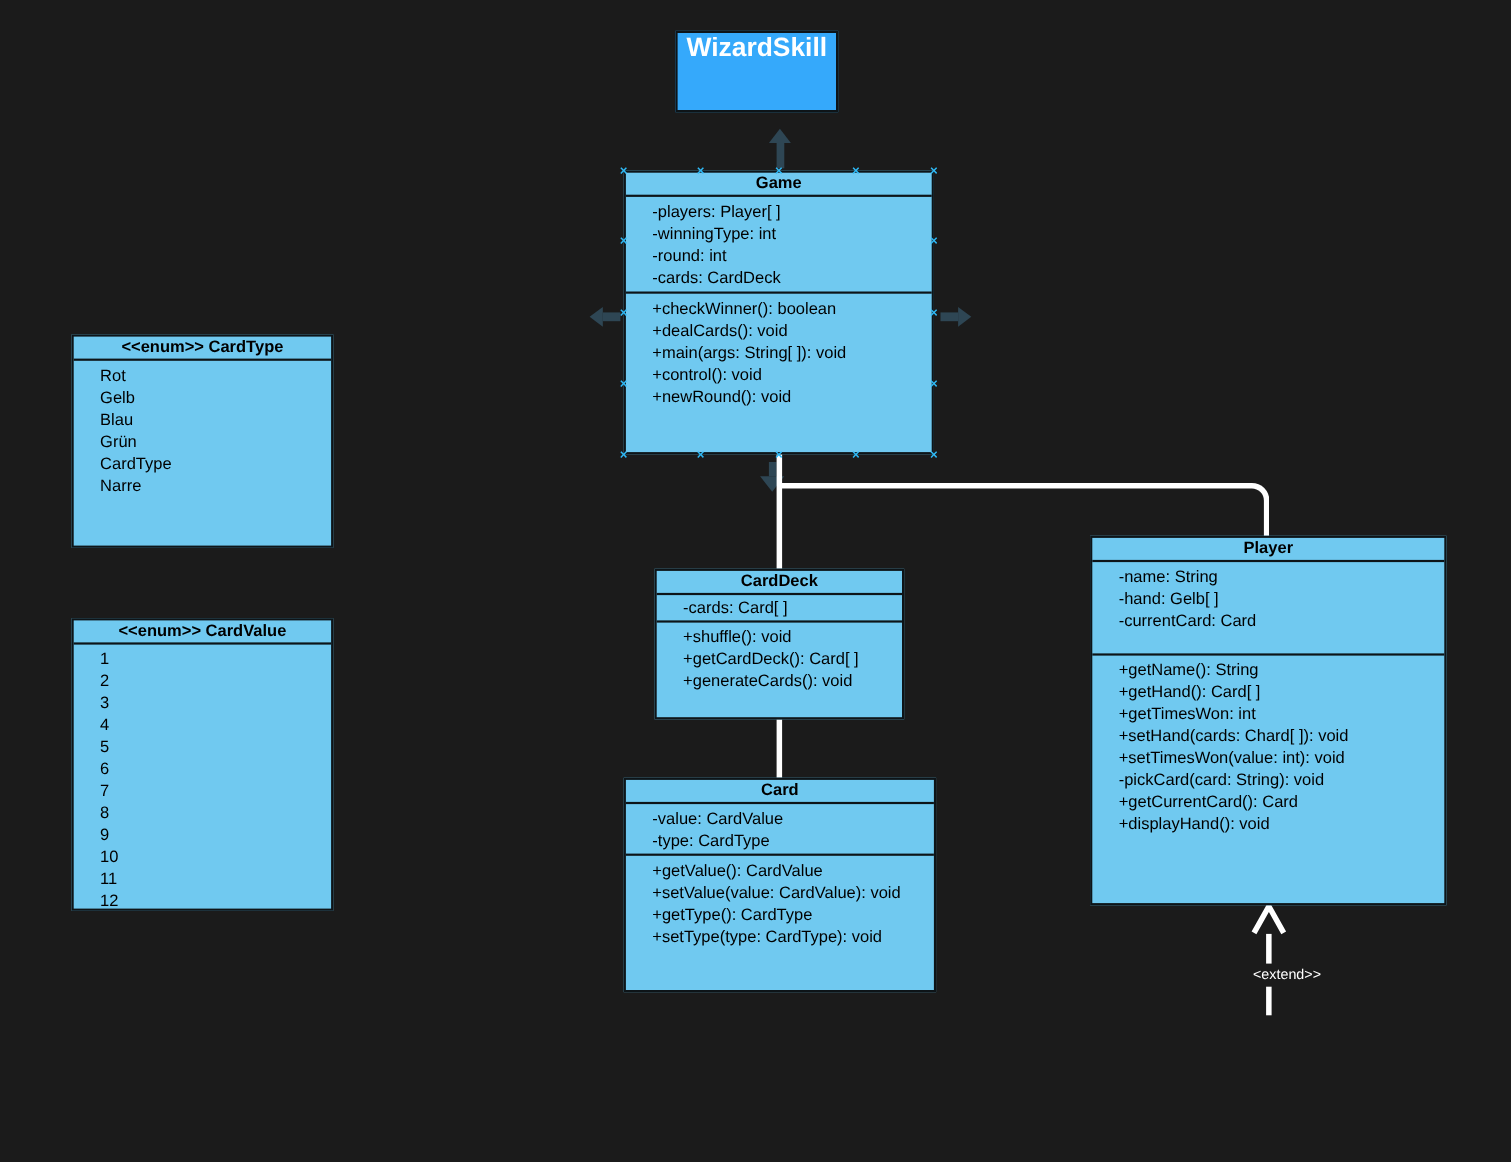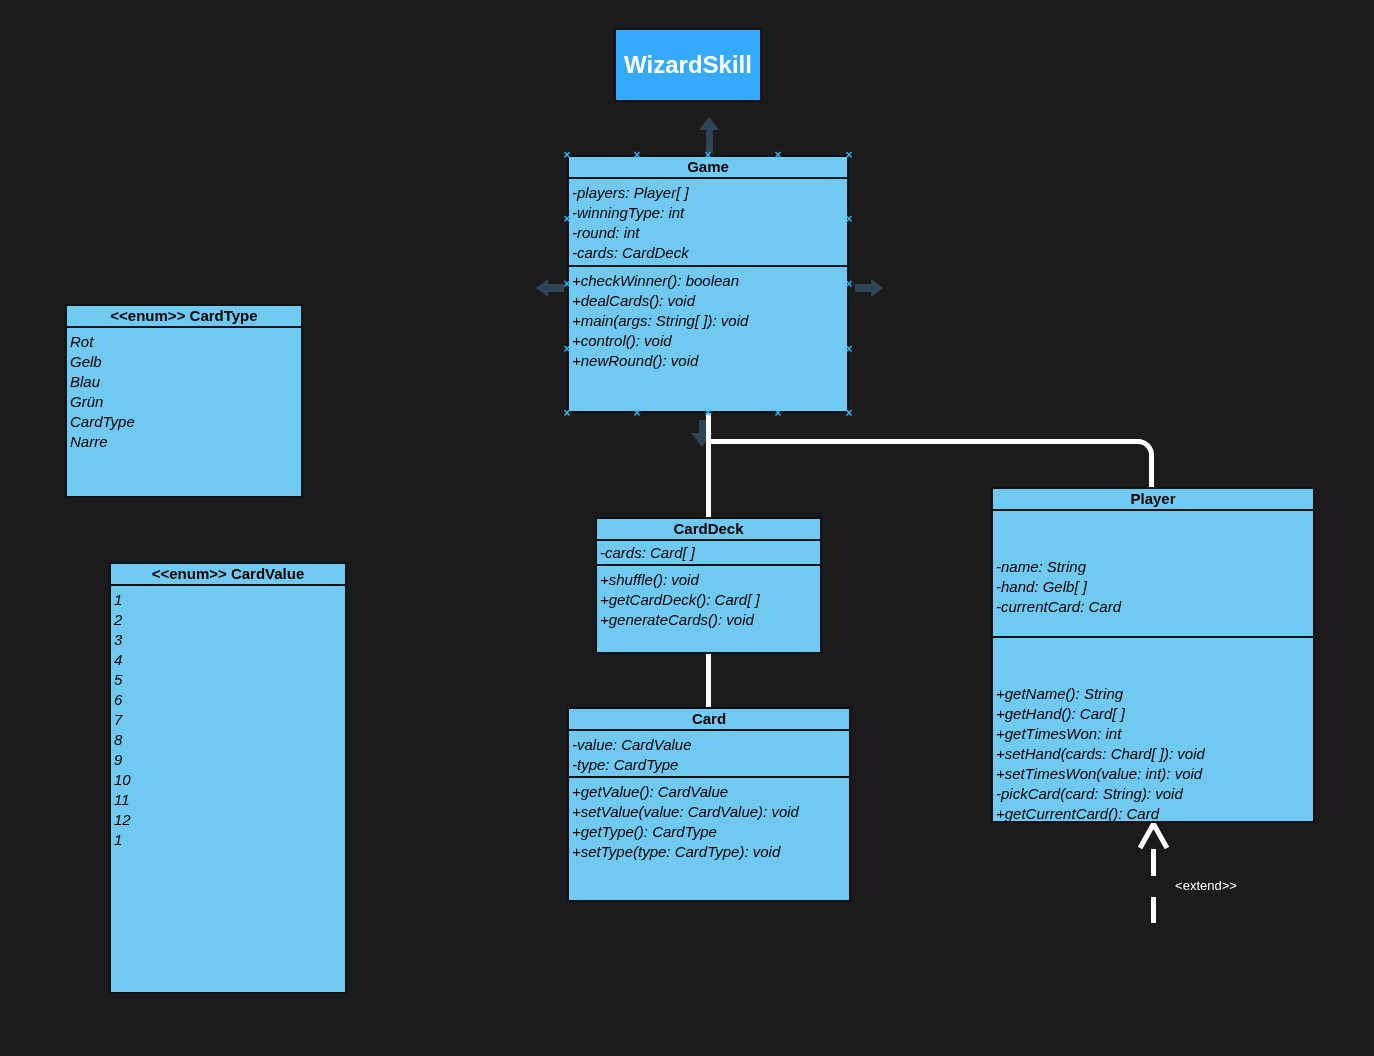--- a/index.html
+++ b/index.html
@@ -13,30 +13,30 @@
     position:absolute;box-sizing:border-box;
     background:#70c9f0;border:2px solid #0d1418;
     display:flex;flex-direction:column;z-index:3;color:#000;
   }
   .uml-title{
     box-sizing:border-box;height:22px;line-height:20px;
     font-weight:bold;font-size:15px;text-align:center;
     border-bottom:2px solid #0d1418;flex:0 0 auto;white-space:nowrap;
   }
   .uml-sec{
-    box-sizing:border-box;padding:4px 6px 0 3px;overflow:hidden;flex:0 0 auto;font-style:italic;
+    box-sizing:border-box;padding:4px 6px 0 24px;overflow:hidden;flex:0 0 auto;
   }
   .uml-sec.divided{border-bottom:2px solid #0d1418;}
   .uml-sec.grow{flex:1 1 auto;}
   .member{font-size:15px;line-height:20px;white-space:nowrap;}
   
   .root-node{
     position:absolute;box-sizing:border-box;z-index:3;
     background:#35a9fb;border:2px solid #0d1418;
-    display:flex;align-items:center;justify-content:center;
+    display:flex;justify-content:center;
     color:#fff;font-weight:bold;font-size:24px;
   }
   
   .edge{position:absolute;z-index:2;}
   .edge-v{background:#fff;width:5px;}
   .edge-elbow{
     box-sizing:border-box;background:transparent;
     border-top:5px solid #fff;border-right:5px solid #fff;
     border-top-right-radius:16px;
   }
@@ -88,21 +88,21 @@
 
   <div class="edge edge-v" style="left:706px;top:413px;height:104px;"></div>
   <div class="edge edge-elbow" style="left:708px;top:439px;width:446px;height:49px;"></div>
   <div class="edge edge-v" style="left:706px;top:654px;height:53px;"></div>
 
   <div class="edge edge-v" style="left:1151px;top:849px;height:27px;"></div>
   <div class="edge edge-v" style="left:1151px;top:897px;height:26px;"></div>
   <svg class="edge" style="left:1137px;top:821px;" width="33" height="30" viewBox="0 0 33 30">
     <path d="M3,27 L16.5,3 L30,27" fill="none" stroke="#ffffff" stroke-width="5"></path>
   </svg>
-  <div class="edge-label" style="left:1206px;top:878px;">&lt;extend&gt;&gt;</div>
+  <div class="edge-label" style="left:1170px;top:878px;">&lt;extend&gt;&gt;</div>
 
   <div class="root-node" style="left:614px;top:28px;width:148px;height:74px;">
     <span>WizardSkill</span>
   </div>
 
   <div class="uml" style="left:567px;top:155px;width:282px;height:258px;">
     <div class="uml-title">Game</div>
     <div class="uml-sec divided" style="height:88px;">
         <div class="member">-players: Player[ ]</div>
         <div class="member">-winningType: int</div>
@@ -140,21 +140,21 @@
     <div class="uml-sec grow">
         <div class="member">Rot</div>
         <div class="member">Gelb</div>
         <div class="member">Blau</div>
         <div class="member">Grün</div>
         <div class="member">CardType</div>
         <div class="member">Narre</div>
       </div>
   </div>
 
-  <div class="uml" style="left:65px;top:562px;width:238px;height:432px;margin-left:44px;">
+  <div class="uml" style="left:65px;top:562px;width:238px;height:266px;">
     <div class="uml-title">&lt;&lt;enum&gt;&gt; CardValue</div>
     <div class="uml-sec grow">
         <div class="member">1</div>
         <div class="member">2</div>
         <div class="member">3</div>
         <div class="member">4</div>
         <div class="member">5</div>
         <div class="member">6</div>
         <div class="member">7</div>
         <div class="member">8</div>
@@ -185,21 +185,21 @@
         <div class="member">-type: CardType</div>
       </div>
     <div class="uml-sec grow">
         <div class="member">+getValue(): CardValue</div>
         <div class="member">+setValue(value: CardValue): void</div>
         <div class="member">+getType(): CardType</div>
         <div class="member">+setType(type: CardType): void</div>
       </div>
   </div>
 
-  <div class="uml" style="left:991px;top:487px;width:324px;height:336px;gap:42px;">
+  <div class="uml" style="left:991px;top:487px;width:324px;height:336px;">
     <div class="uml-title">Player</div>
     <div class="uml-sec divided" style="height:85px;">
         <div class="member">-name: String</div>
         <div class="member">-hand: Gelb[ ]</div>
         <div class="member">-currentCard: Card</div>
       </div>
     <div class="uml-sec grow">
         <div class="member">+getName(): String</div>
         <div class="member">+getHand(): Card[ ]</div>
         <div class="member">+getTimesWon: int</div>

